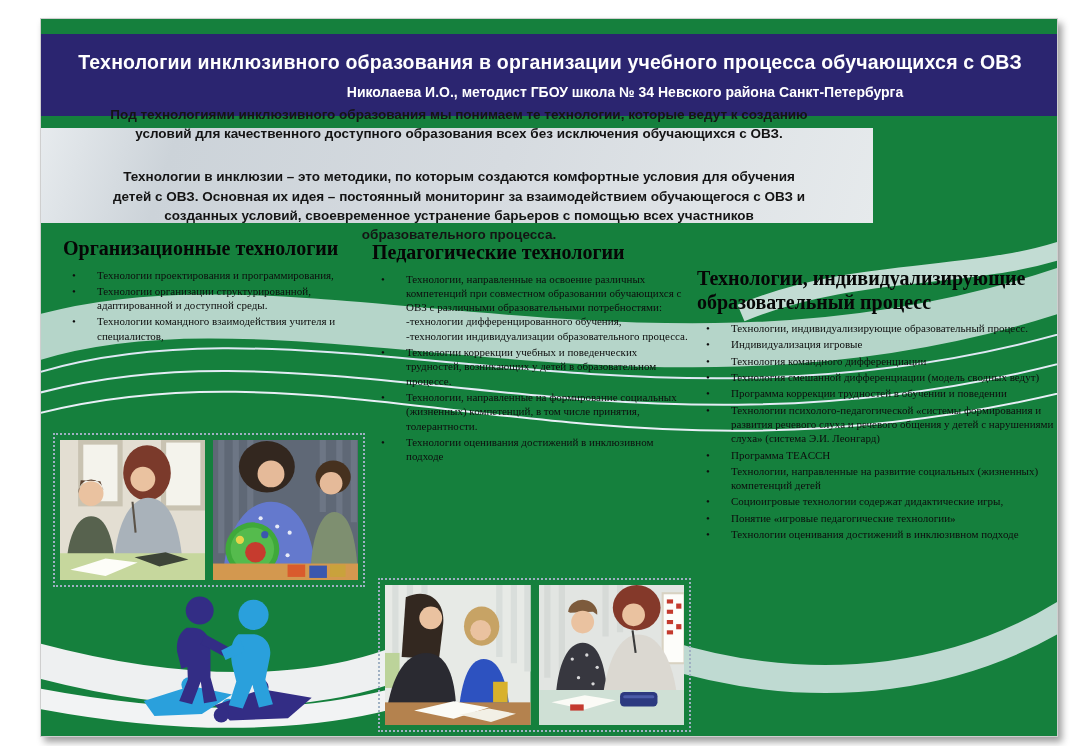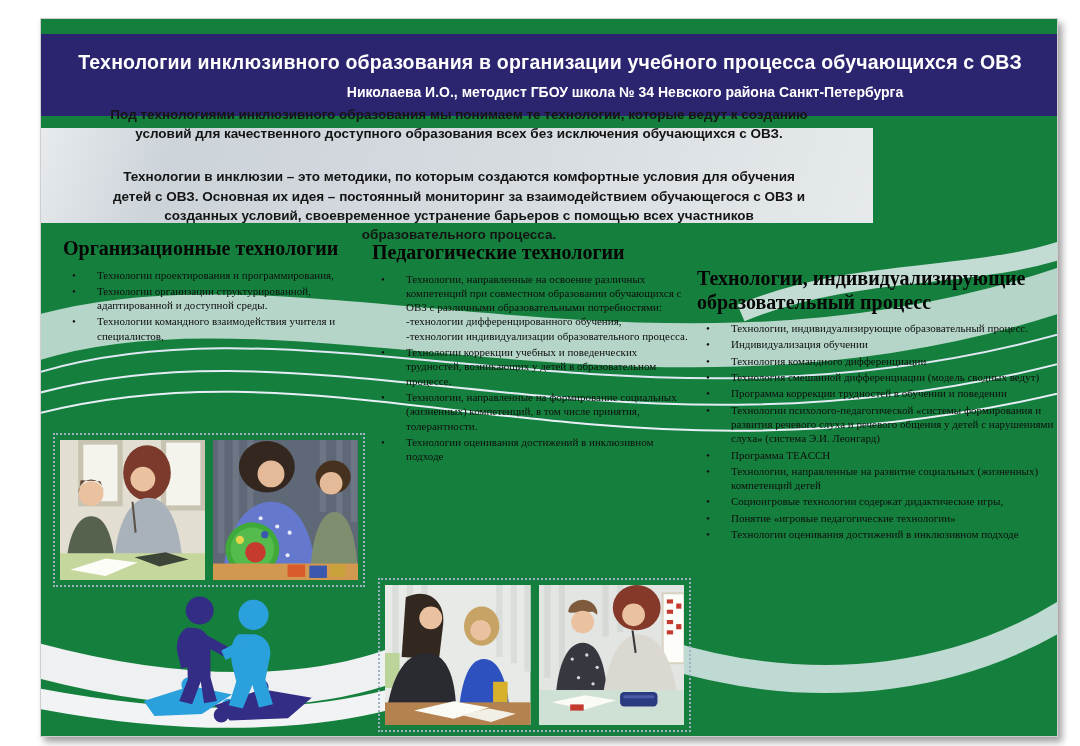--- a/index.html
+++ b/index.html
@@ -95,21 +95,21 @@
           <li>Технологии коррекции учебных и поведенческих трудностей, возникающих у детей в образовательном процессе.</li>
           <li>Технологии, направленные на формирование социальных (жизненных) компетенций, в том числе принятия, толерантности.</li>
           <li>Технологии оценивания достижений в инклюзивном подходе</li>
         </ul>
     </section>
 
     <section class="col col3">
       <h2>Технологии, индивидуализирующие образовательный процесс</h2>
       <ul>
           <li>Технологии, индивидуализирующие образовательный процесс.</li>
-          <li>Индивидуализация обучении</li>
+          <li>Индивидуализация игровые</li>
           <li>Технология командного дифференциации</li>
           <li>Технология смешанной дифференциации (модель сводных ведут)</li>
           <li>Программа коррекции трудностей в обучении и поведении</li>
           <li>Технологии психолого-педагогической «системы формирования и развития речевого слуха и речевого общения у детей с нарушениями слуха» (система Э.И. Леонгард)</li>
           <li>Программа TEACCH</li>
           <li>Технологии, направленные на развитие социальных (жизненных) компетенций детей</li>
           <li>Социоигровые технологии содержат дидактические игры,</li>
           <li>Понятие «игровые педагогические технологии»</li>
           <li>Технологии оценивания достижений в инклюзивном подходе</li>
         </ul>

